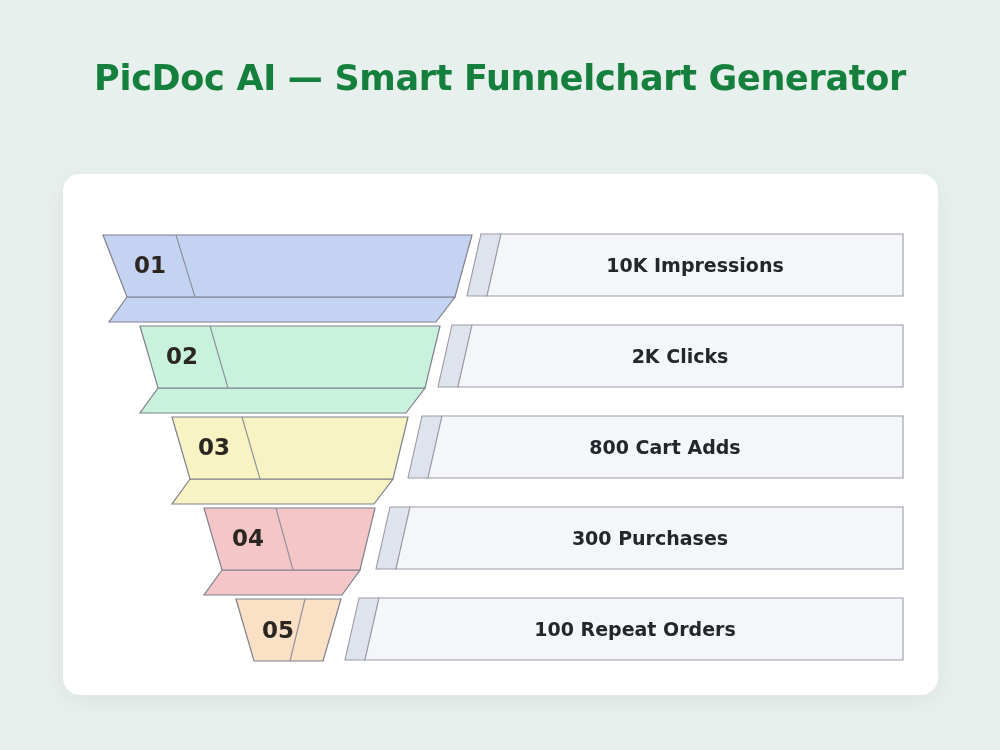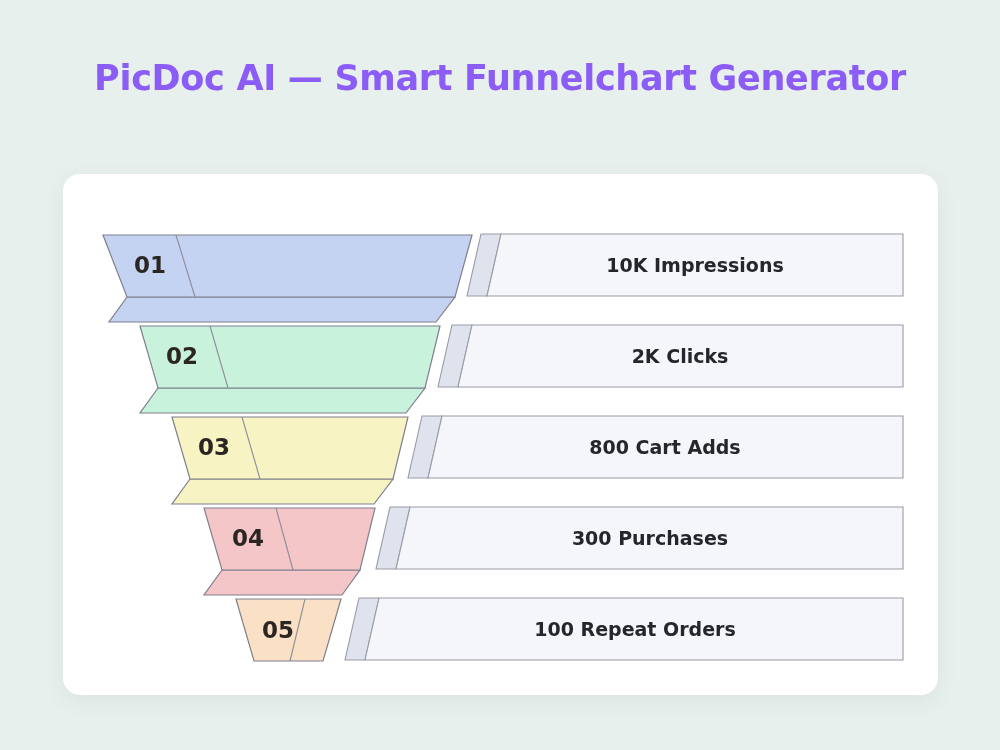--- a/index.html
+++ b/index.html
@@ -17,21 +17,21 @@
   }
   #page-title {
     position: absolute;
     left: 0;
     top: 58px;
     width: 1000px;
     text-align: center;
     font-size: 35px;
     font-weight: 700;
     letter-spacing: -0.3px;
-    color: #8b5cf6;
+    color: #15803d;
     font-family: "DejaVu Sans", sans-serif;
   }
   #funnel-card {
     position: absolute;
     left: 63px;
     top: 174px;
     width: 875px;
     height: 521px;
     background: #ffffff;
     border-radius: 17px;

